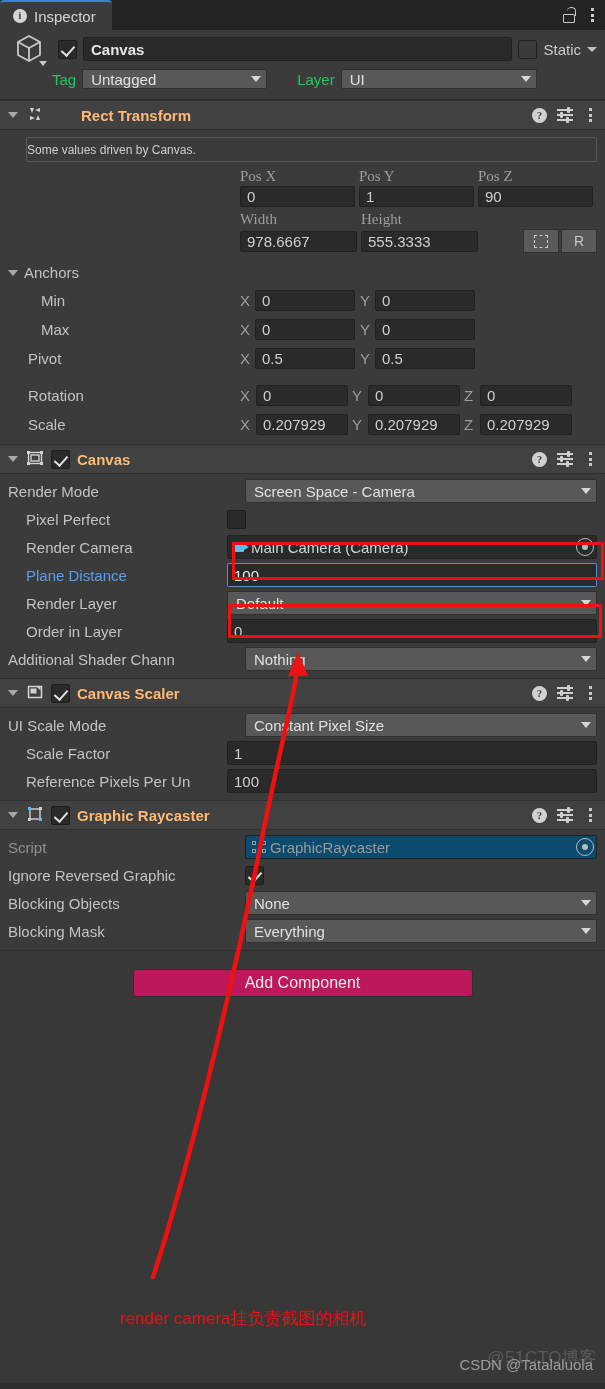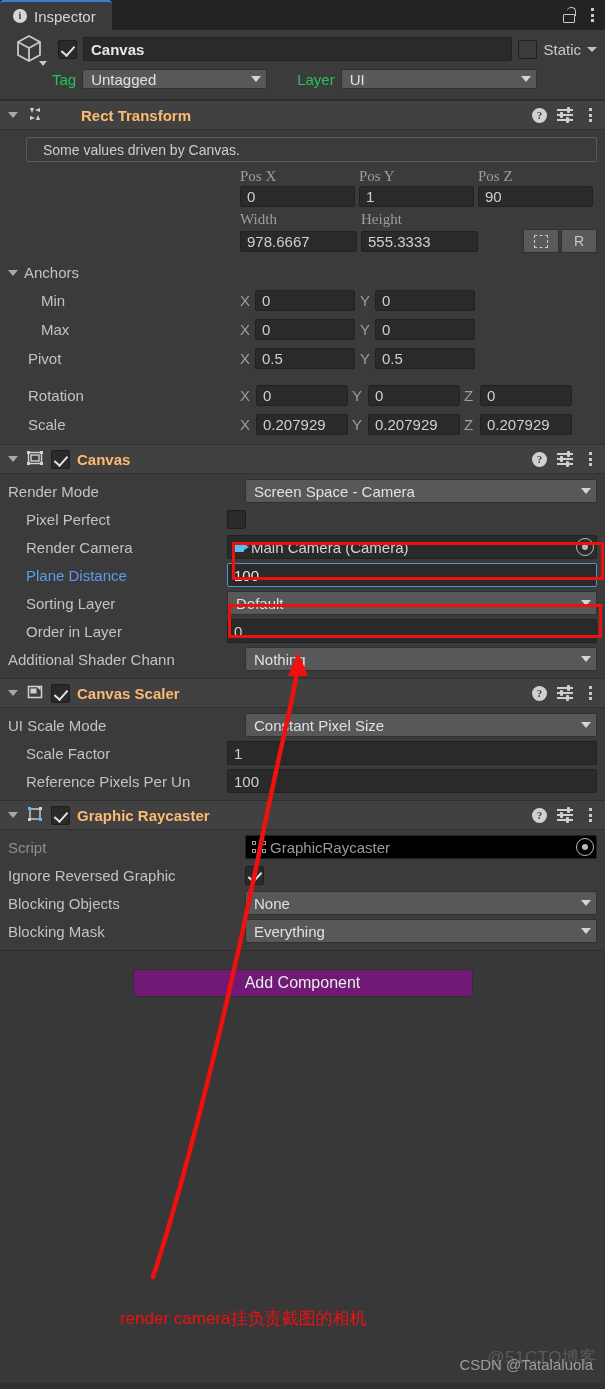--- a/index.html
+++ b/index.html
@@ -139,22 +139,22 @@
   .label.dim { color: #8f8f8f; }
   .label.blue { color: #5b9eea; }
   .field {
     background: #2a2a2a; border: 1px solid #212121; border-radius: 2px;
     height: 21px; display: flex; align-items: center; padding: 0 6px;
     color: #cfcfcf; font-size: 15px; overflow: hidden; white-space: nowrap;
   }
   .helpbox {
     margin: 4px 8px 6px 26px; height: 25px;
     background: #3b3b3b; border: 1px solid #585858; border-radius: 2px;
-    display: flex; align-items: center; padding: 0 16px;
-    color: #cdcdcd; font-size: 14px;
+    display: flex; align-items: center; padding: 0 0;
+    color: #cdcdcd; font-size: 12px;
   }
 
   .pos-grid { padding: 0 8px 0 8px; }
   .pos-head { display: flex; margin-left: 232px; font-family: Liberation Serif, serif; }
   .pos-head span { width: 121px; color: #9d9d9d; font-size: 15px; }
   .pos-fields { display: flex; margin-left: 232px; gap: 0; margin-top: 1px; }
   .pos-fields .field { width: 117px; margin-right: 4px; }
 
   .anch-row { display: flex; align-items: center; height: 29px; padding-left: 8px; }
   .anch-label { width: 232px; color: #c2c2c2; font-size: 15px; }
@@ -185,21 +185,21 @@
     border-radius: 2px; position: relative; flex: none;
   }
   .small-chk.checked::after {
     content:""; position:absolute; left:5px; top:2px; width:6px; height:11px;
     border: solid #e2e2e2; border-width: 0 2.2px 2.2px 0; transform: rotate(42deg);
   }
   .objfield {
     flex: 1; height: 24px; background: #2a2a2a; border: 1px solid #212121; border-radius: 2px;
     display: flex; align-items: center; padding: 0 2px 0 6px; color: #d3d3d3; font-size: 15px;
   }
-  .objfield.dim { color: #9a9a9a; background: #000000; }
+  .objfield.dim { color: #9a9a9a; background: #0c4a6e; }
   .objfield .of-text { flex:1; overflow:hidden; white-space:nowrap; }
   .cam-glyph { width: 15px; height: 11px; position: relative; flex:none; margin-right: 2px; }
   .cam-glyph .bodyb { position:absolute; left:0; top:1px; width:10px; height:9px; background:#4fc3f7; border-radius:1px; }
   .cam-glyph .lens { position:absolute; left:10px; top:2.5px; width:0; height:0; border-top:3.5px solid transparent; border-bottom:3.5px solid transparent; border-left:5px solid #4fc3f7;}
   .ray-glyph { width:14px;height:12px;position:relative;flex:none;margin-right:4px; }
   .ray-glyph span { position:absolute; width:4px;height:4px;border:1.4px solid #9a9a9a; }
   .ray-glyph span:nth-child(1){left:0;top:0;} .ray-glyph span:nth-child(2){right:0;top:0;}
   .ray-glyph span:nth-child(3){left:0;bottom:0;} .ray-glyph span:nth-child(4){right:0;bottom:0;}
   .target-btn {
     width: 18px; height: 18px; border-radius: 50%; border: 1.6px solid #b9b9b9;
@@ -208,21 +208,21 @@
   .target-btn i { width: 6px; height: 6px; border-radius: 50%; background: #b9b9b9; display:block; }
 
   .focus-field {
     flex: 1; height: 24px; background: #2a2a2a; border: 1px solid #5c8fc7; border-radius: 2px;
     display:flex; align-items:center; padding: 0 6px; color: #e6e6e6; font-size: 15px;
   }
 
   
   .addcomp-area { background: #383838; padding: 18px 0 0 0; display:flex; justify-content:center; }
   .addcomp-btn {
-    width: 340px; height: 28px; background: #701a75; border: 1px solid #303030; border-radius: 3px;
+    width: 340px; height: 28px; background: #be185d; border: 1px solid #303030; border-radius: 3px;
     display:flex; align-items:center; justify-content:center;
     color: #eaeaea; font-size: 16px;
   }
   .sep { height: 1px; background: #2e2e2e; }
 
   
   .hl-box { position: absolute; border: 3px solid #ef1010; pointer-events: none; }
   .annot-text {
     position: absolute; color: #ef1010; font-size: 17px; white-space: nowrap;
   }
@@ -450,21 +450,21 @@
         <span class="target-btn">
             <i></i>
           </span>
       </span>
     </div>
     <div class="crow">
       <span class="label blue" style="padding-left:18px;width:219px">Plane Distance</span>
       <span class="focus-field">100</span>
     </div>
     <div class="crow">
-      <span class="label" style="padding-left:18px;width:219px">Sorting Layer</span>
+      <span class="label" style="padding-left:18px;width:219px">Render Layer</span>
       <span class="dropdown">
         <span class="dd-text">Default</span>
         <span class="dd-caret"></span>
       </span>
     </div>
     <div class="crow">
       <span class="label" style="padding-left:18px;width:219px">Order in Layer</span>
       <span class="field">0</span>
     </div>
     <div class="crow">

